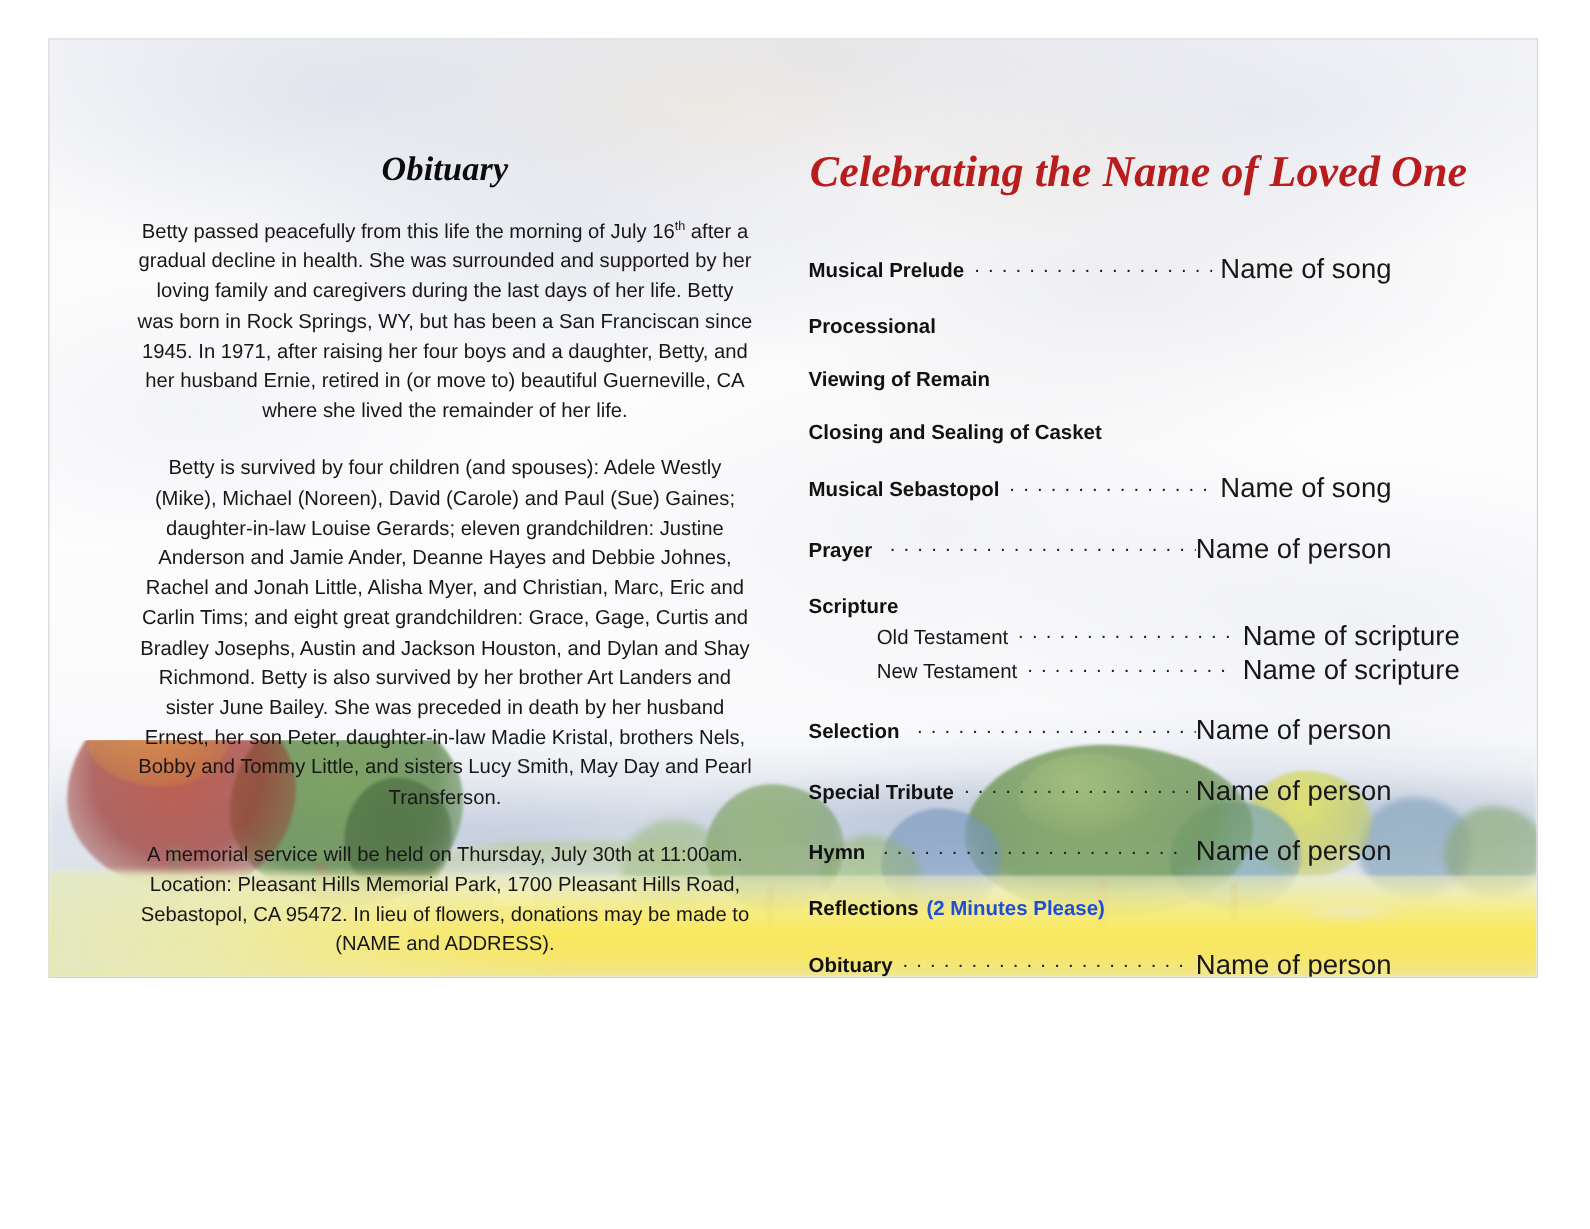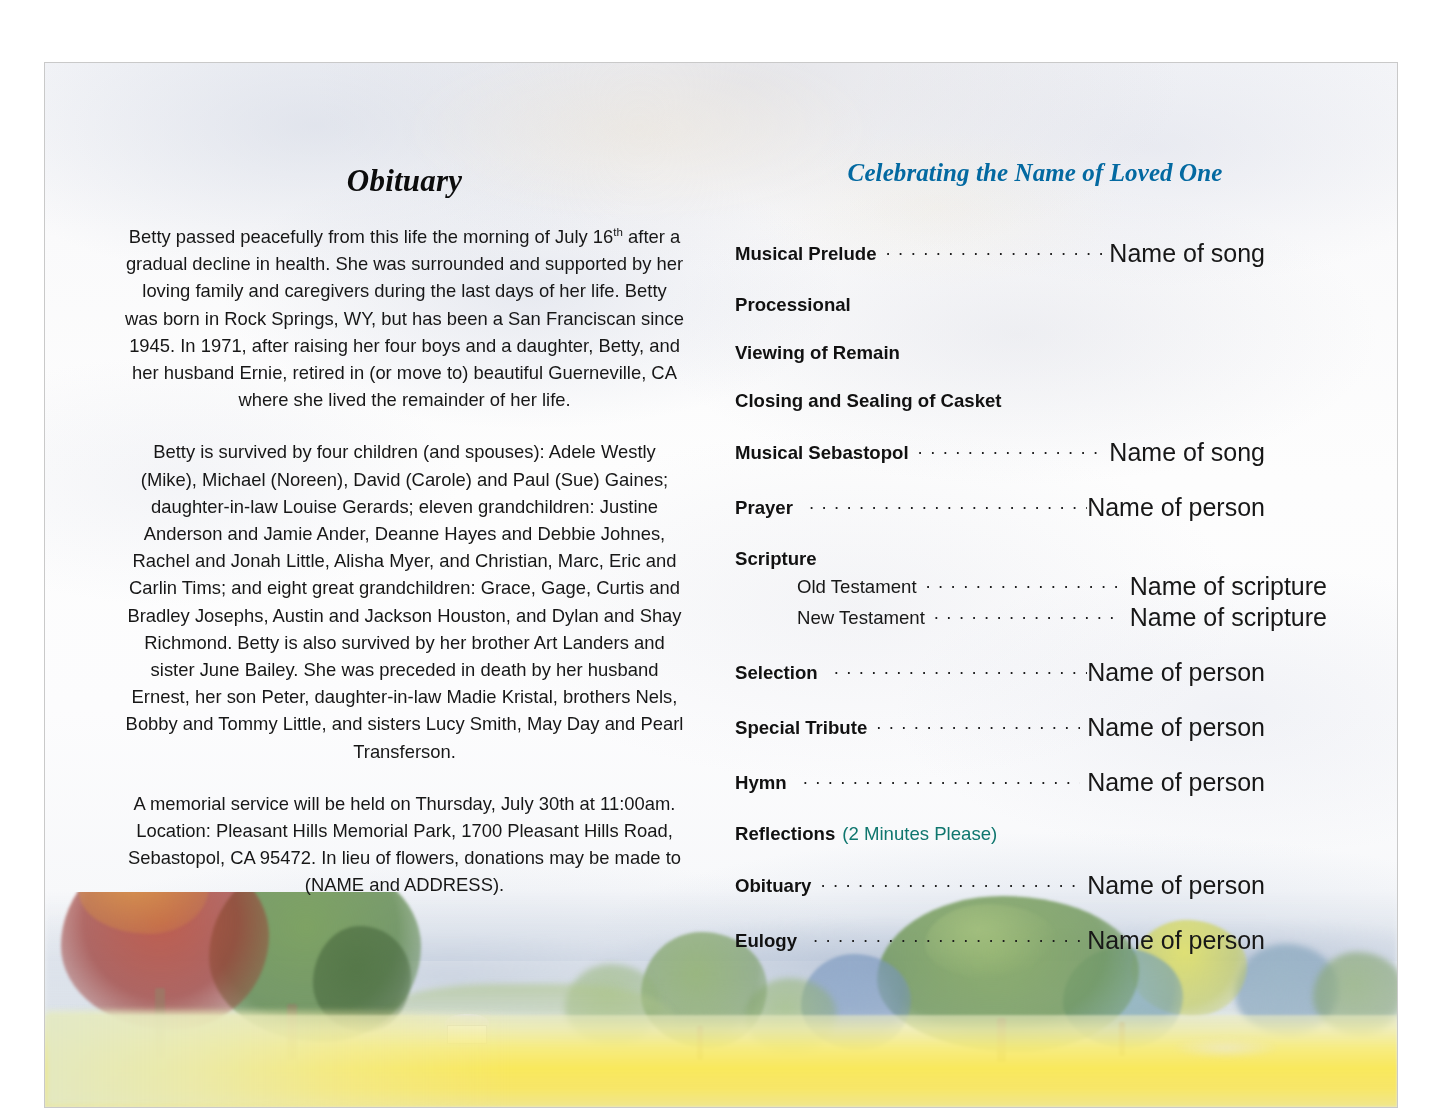--- a/index.html
+++ b/index.html
@@ -13,26 +13,25 @@
     font-family: "Liberation Sans", sans-serif;
     overflow: hidden;
   }
 
   
   .page-wrap {
     position: absolute;
     left: 44px;
     top: 35px;
     width: 1354px;
-    height: 1046px;
+    height: 854px;
     background: #fdfdfd;
     border: 1px solid #c9c9c9;
     box-sizing: border-box;
     overflow: hidden;
-    margin-top: 27px;
   }
 
   
   .bg-layer {
     position: absolute;
     inset: 0;
     pointer-events: none;
   }
 
   .wash-sky {
@@ -196,22 +195,22 @@
     color: #0c0c0c;
     text-align: center;
     margin: 0 0 24px 0;
     letter-spacing: 0.2px;
   }
 
   .heading-celebrating {
     font-family: "Liberation Serif", serif;
     font-weight: bold;
     font-style: italic;
-    font-size: 25px;
-    color: #0369a1;
+    font-size: 40px;
+    color: #b91c1c;
     text-align: center;
     margin: 0 0 52px 0;
     letter-spacing: 0.1px;
   }
 
   .obit-para {
     font-family: "Liberation Sans", sans-serif;
     font-size: 18.4px;
     line-height: 27.2px;
     color: #171717;
@@ -240,23 +239,23 @@
 
   .prog-label {
     font-family: "Liberation Sans", sans-serif;
     font-weight: bold;
     font-size: 18.6px;
     color: #111111;
     flex: none;
   }
   .prog-note {
     font-family: "Liberation Sans", sans-serif;
-    font-weight: normal;
+    font-weight: bold;
     font-size: 18.6px;
-    color: #0f766e;
+    color: #1d4ed8;
   }
 
   .leader {
     flex: 1 1 auto;
     min-width: 12px;
     overflow: hidden;
     margin: 0 7px 0 9px;
     position: relative;
     height: 1em;
   }

